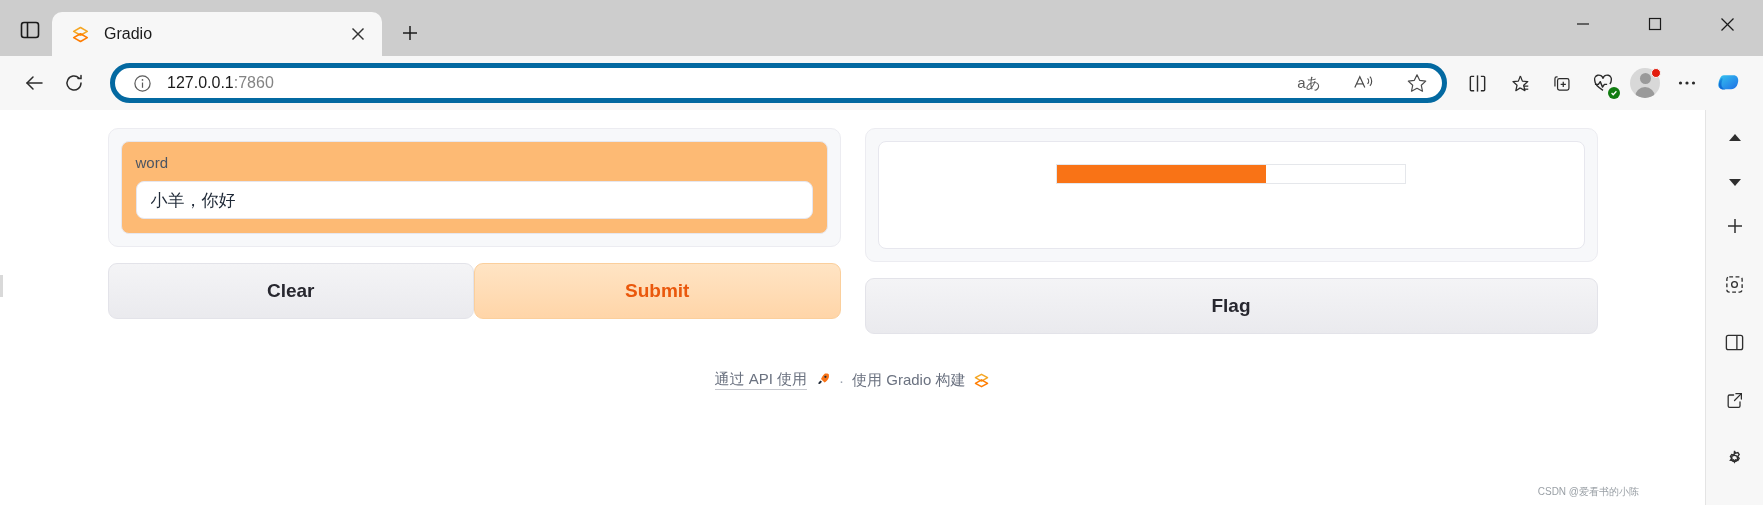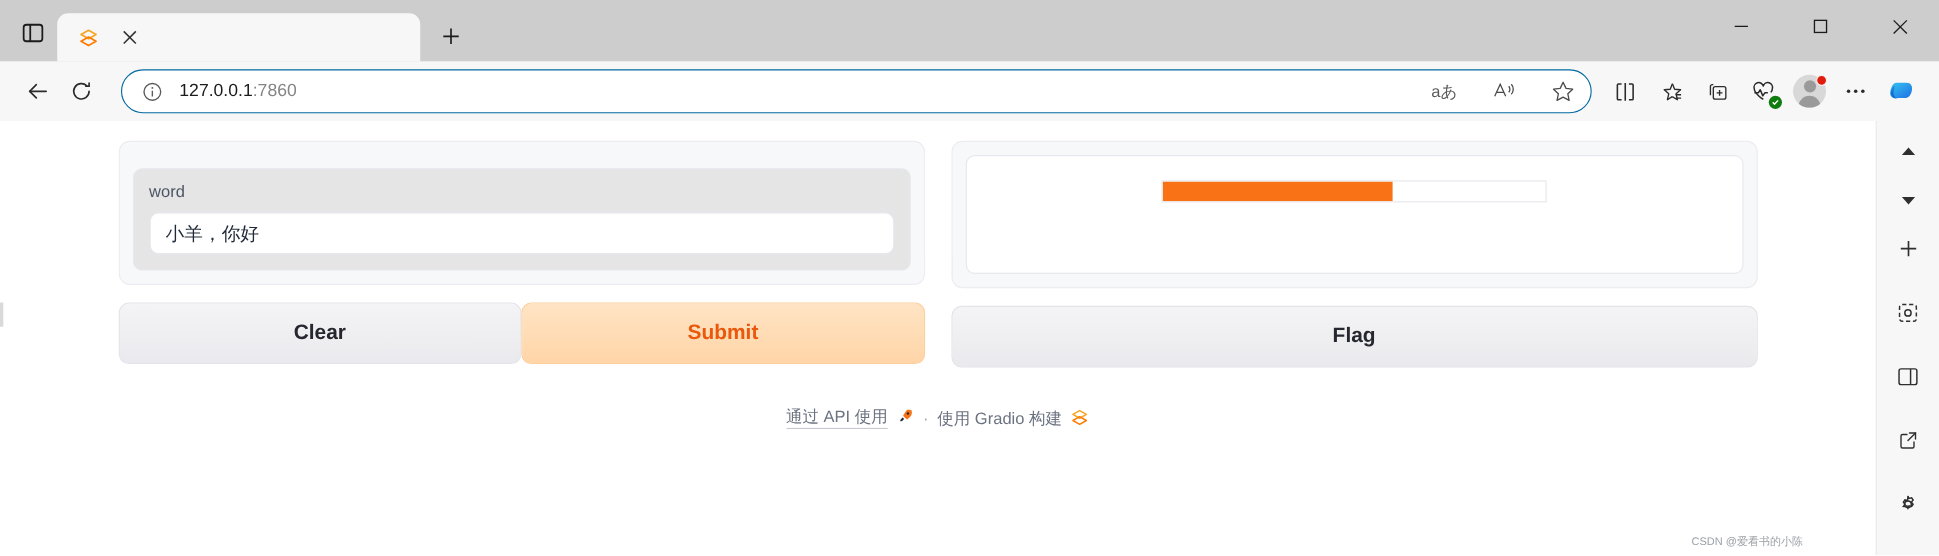--- a/index.html
+++ b/index.html
@@ -108,21 +108,21 @@
   }
   .omnibox {
     flex: 1;
     height: 40px;
     background: #ffffff;
     border-radius: 20px;
     display: flex;
     align-items: center;
     margin: 0 10px 0 16px;
     padding: 0 6px 0 16px;
-    border: 1px solid #0369a1;
+    border: 5px solid #0369a1;
   }
   .omnibox .info-icon {
     width: 22px; height: 22px;
     flex: 0 0 22px;
     margin-right: 14px;
     display: flex; align-items: center; justify-content: center;
     color: #5b5b5b;
   }
   .url-text {
     flex: 1;
@@ -183,25 +183,24 @@
   }
   .col { flex: 1; display: flex; flex-direction: column; gap: 16px; }
 
   .panel {
     background: #f7f8fa;
     border: 1px solid #ececf1;
     border-radius: 10px;
     padding: 12px;
   }
   .form-block {
-    background: #e5e5e5;
+    background: #fdba74;
     border: 1px solid #e7e7ee;
     border-radius: 8px;
     padding: 12px 14px 14px 14px;
-    margin-top: 12px;
   }
   .field-label {
     font-size: 15px;
     color: #4b5563;
     margin-bottom: 10px;
     display: block;
   }
   .text-input {
     width: 100%;
     height: 38px;
@@ -343,20 +342,21 @@
       </svg>
     </div>
 
     <div class="tab">
       <span class="tab-favicon">
         <svg width="19" height="19" viewBox="0 0 24 24">
           <path d="M12 3.2 3.4 8.1 12 13l8.6-4.9z" fill="none" stroke="#f5a623" stroke-width="2" stroke-linejoin="round"></path>
           <path d="M12 11 3.4 15.9 12 20.8l8.6-4.9z" fill="none" stroke="#ff7c00" stroke-width="2" stroke-linejoin="round"></path>
         </svg>
       </span>
+      <span class="tab-title">Gradio</span>
       <span class="tab-close">
         <svg width="14" height="14" viewBox="0 0 14 14" stroke="#333" stroke-width="1.4">
           <line x1="1.5" y1="1.5" x2="12.5" y2="12.5"></line>
             <line x1="12.5" y1="1.5" x2="1.5" y2="12.5"></line>
         </svg>
       </span>
     </div>
 
     <div class="new-tab">
       <svg width="20" height="20" viewBox="0 0 20 20" stroke="#1b1b1b" stroke-width="1.5">

